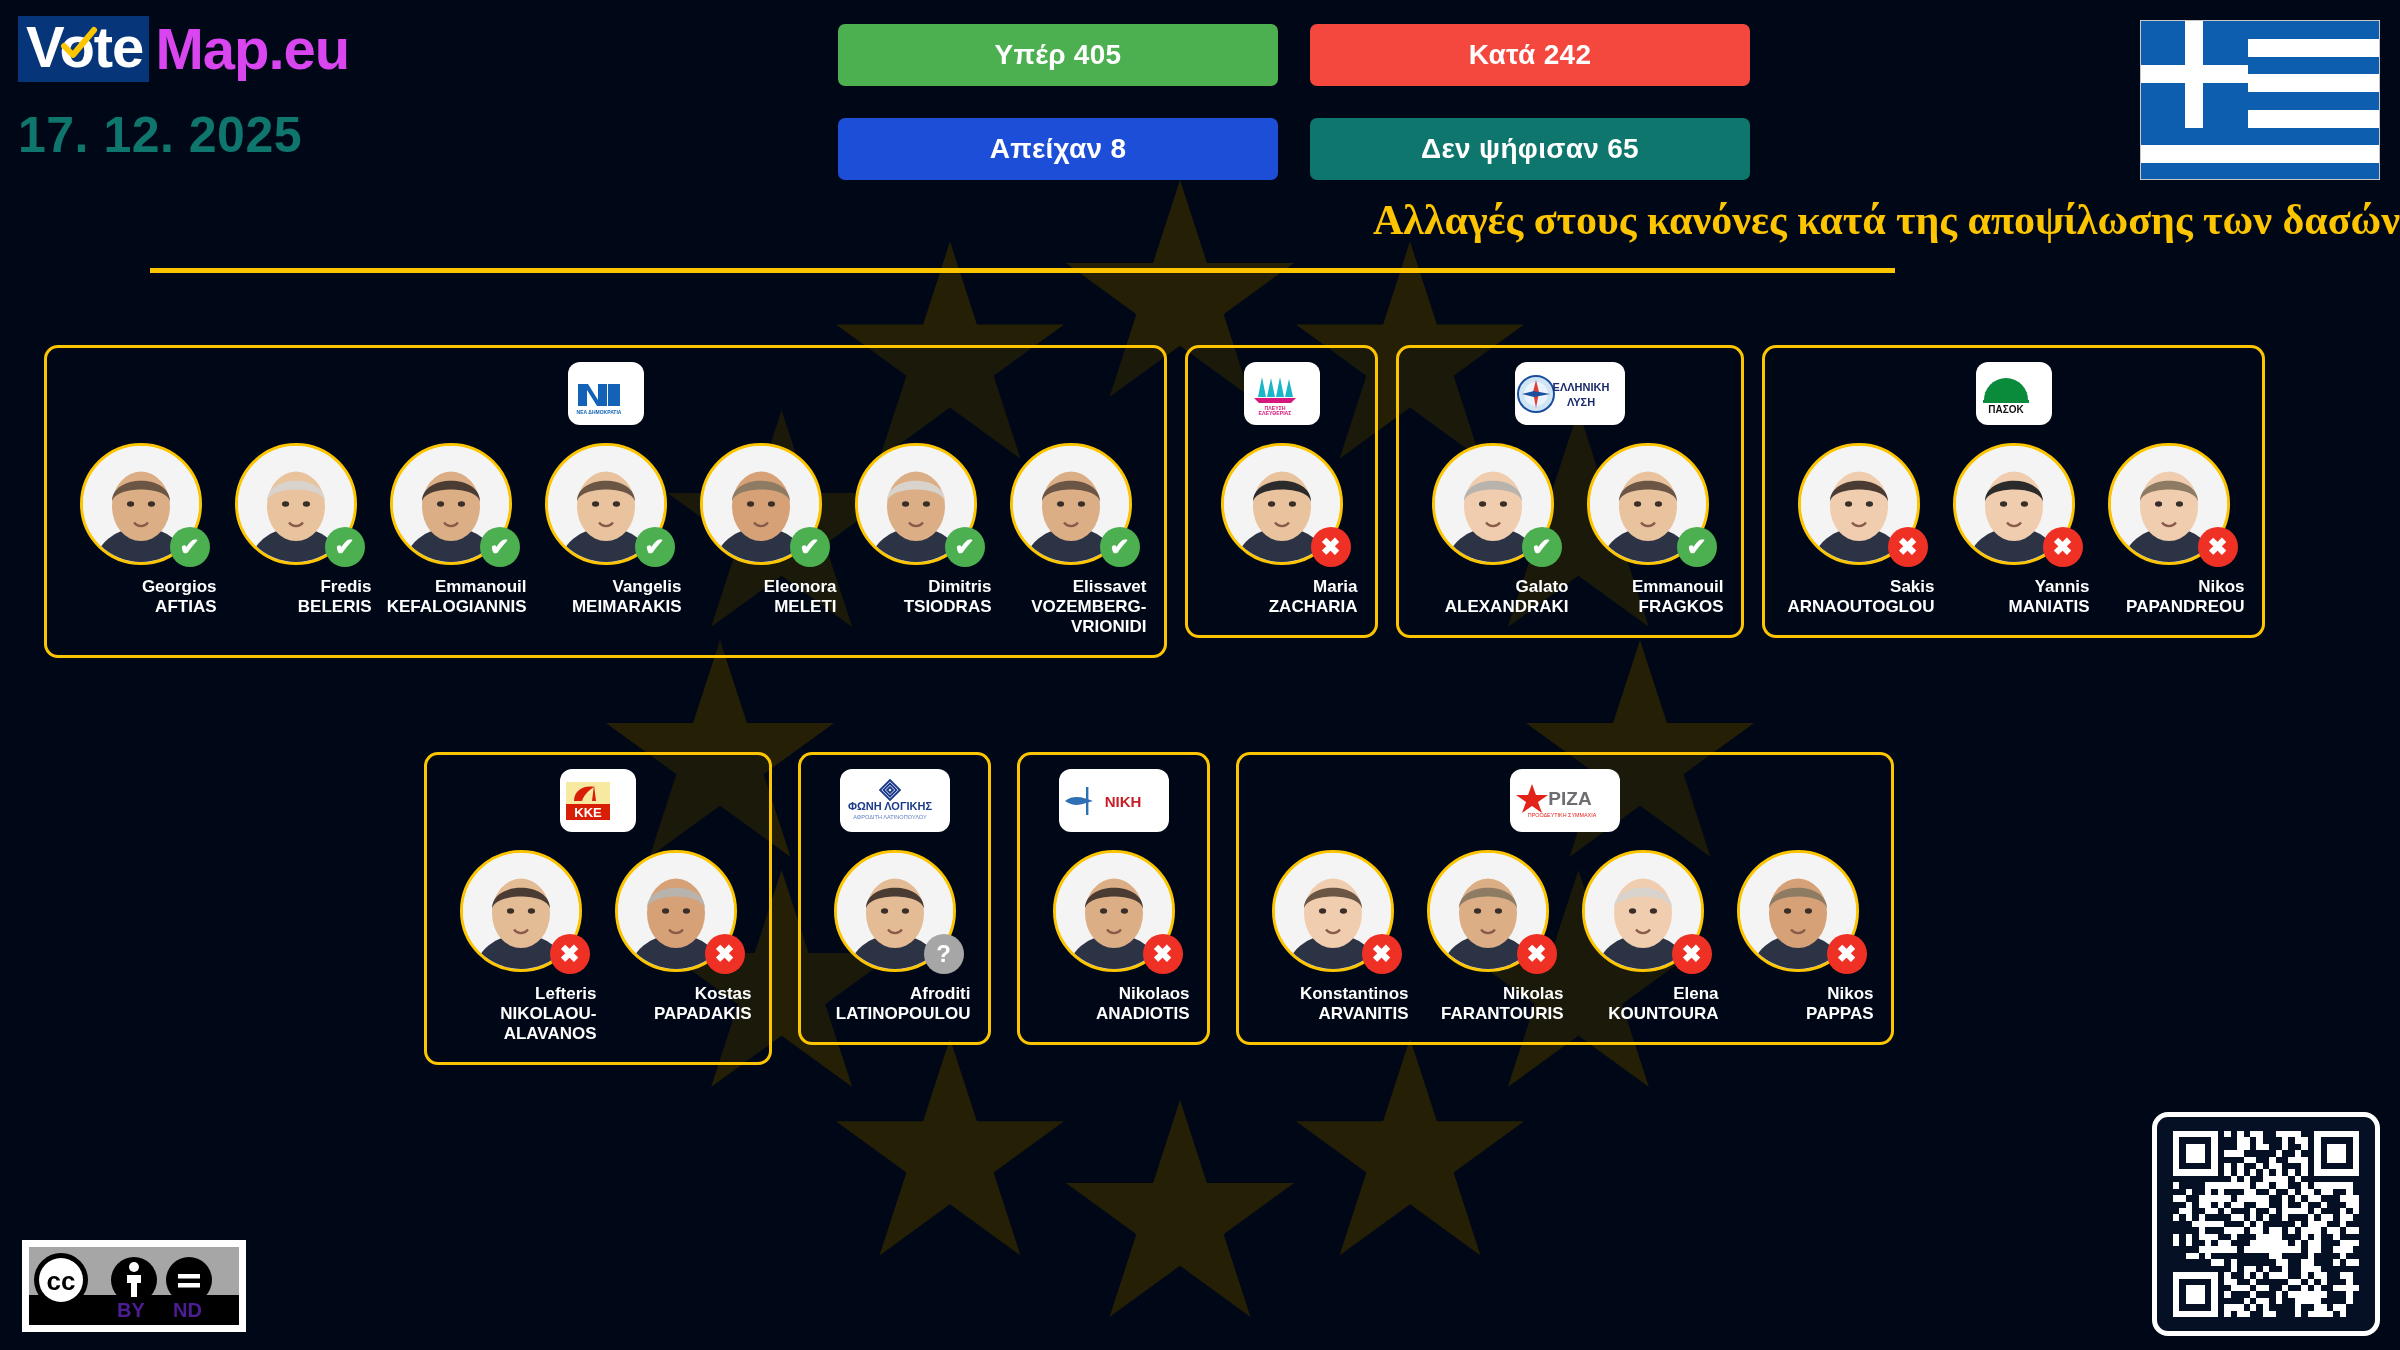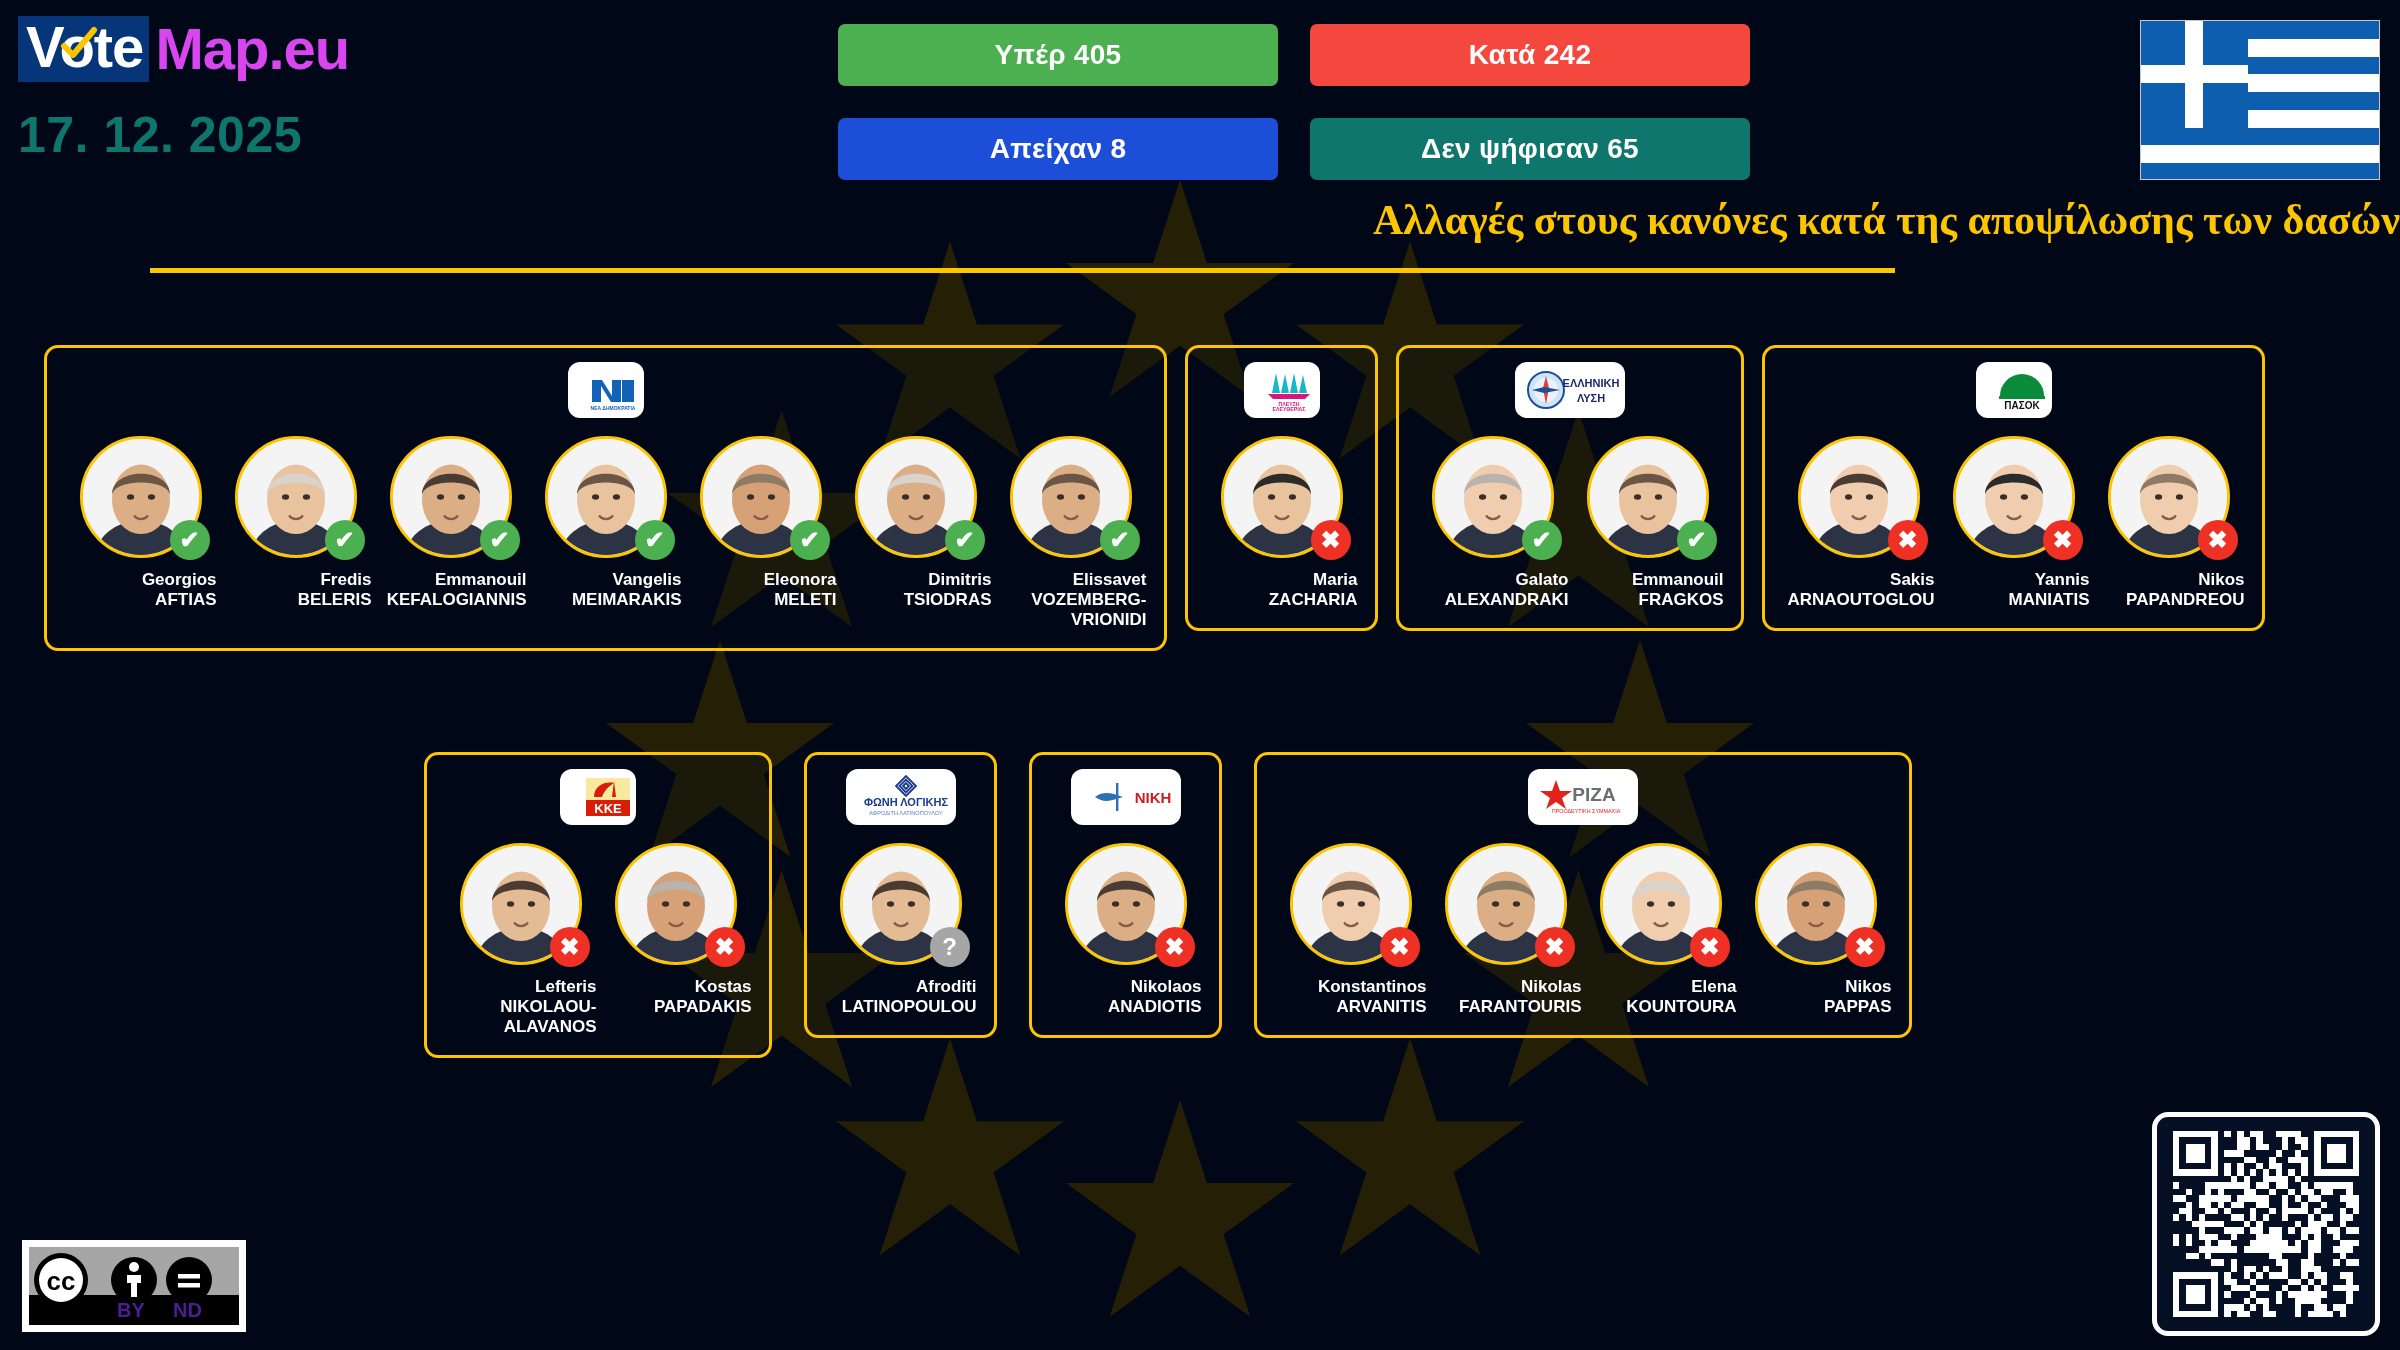--- a/index.html
+++ b/index.html
@@ -71,33 +71,33 @@
     font-size: 42px; font-weight: bold;
   }
   .title-rule {
     position: absolute; left: 150px; top: 268px; width: 1745px; height: 5px;
     background: #fdc500; z-index: 5;
   }
 
   
   .row { position: absolute; z-index: 4; display: flex; align-items: flex-start; }
   #row1 { left: 44px; top: 345px; gap: 0; }
-  #row2 { left: 424px; top: 752px; gap: 14px; }
+  #row2 { left: 424px; top: 752px; gap: 8px; }
 
   .party-card {
     border: 3px solid #fdc500; border-radius: 14px;
     background: rgba(0,8,23,0.25);
     padding: 14px 16px 18px 16px;
     margin-right: 18px;
     display: flex; flex-direction: column; align-items: center;
   }
   .party-logo {
     background: #ffffff; border-radius: 12px;
-    width: 76px; height: 56px;
-    display: flex; align-items: center; justify-content: flex-end;
+    width: 76px; height: 63px;
+    display: flex; align-items: center; justify-content: flex-start;
     margin-bottom: 18px; overflow: hidden;
     flex: none;
   }
   .party-logo.wide { width: 110px; }
   .party-logo svg { display: block; }
 
   .members { display: flex; align-items: flex-start; }
   .member {
     width: 155px; display: flex; flex-direction: column; align-items: center;
   }

